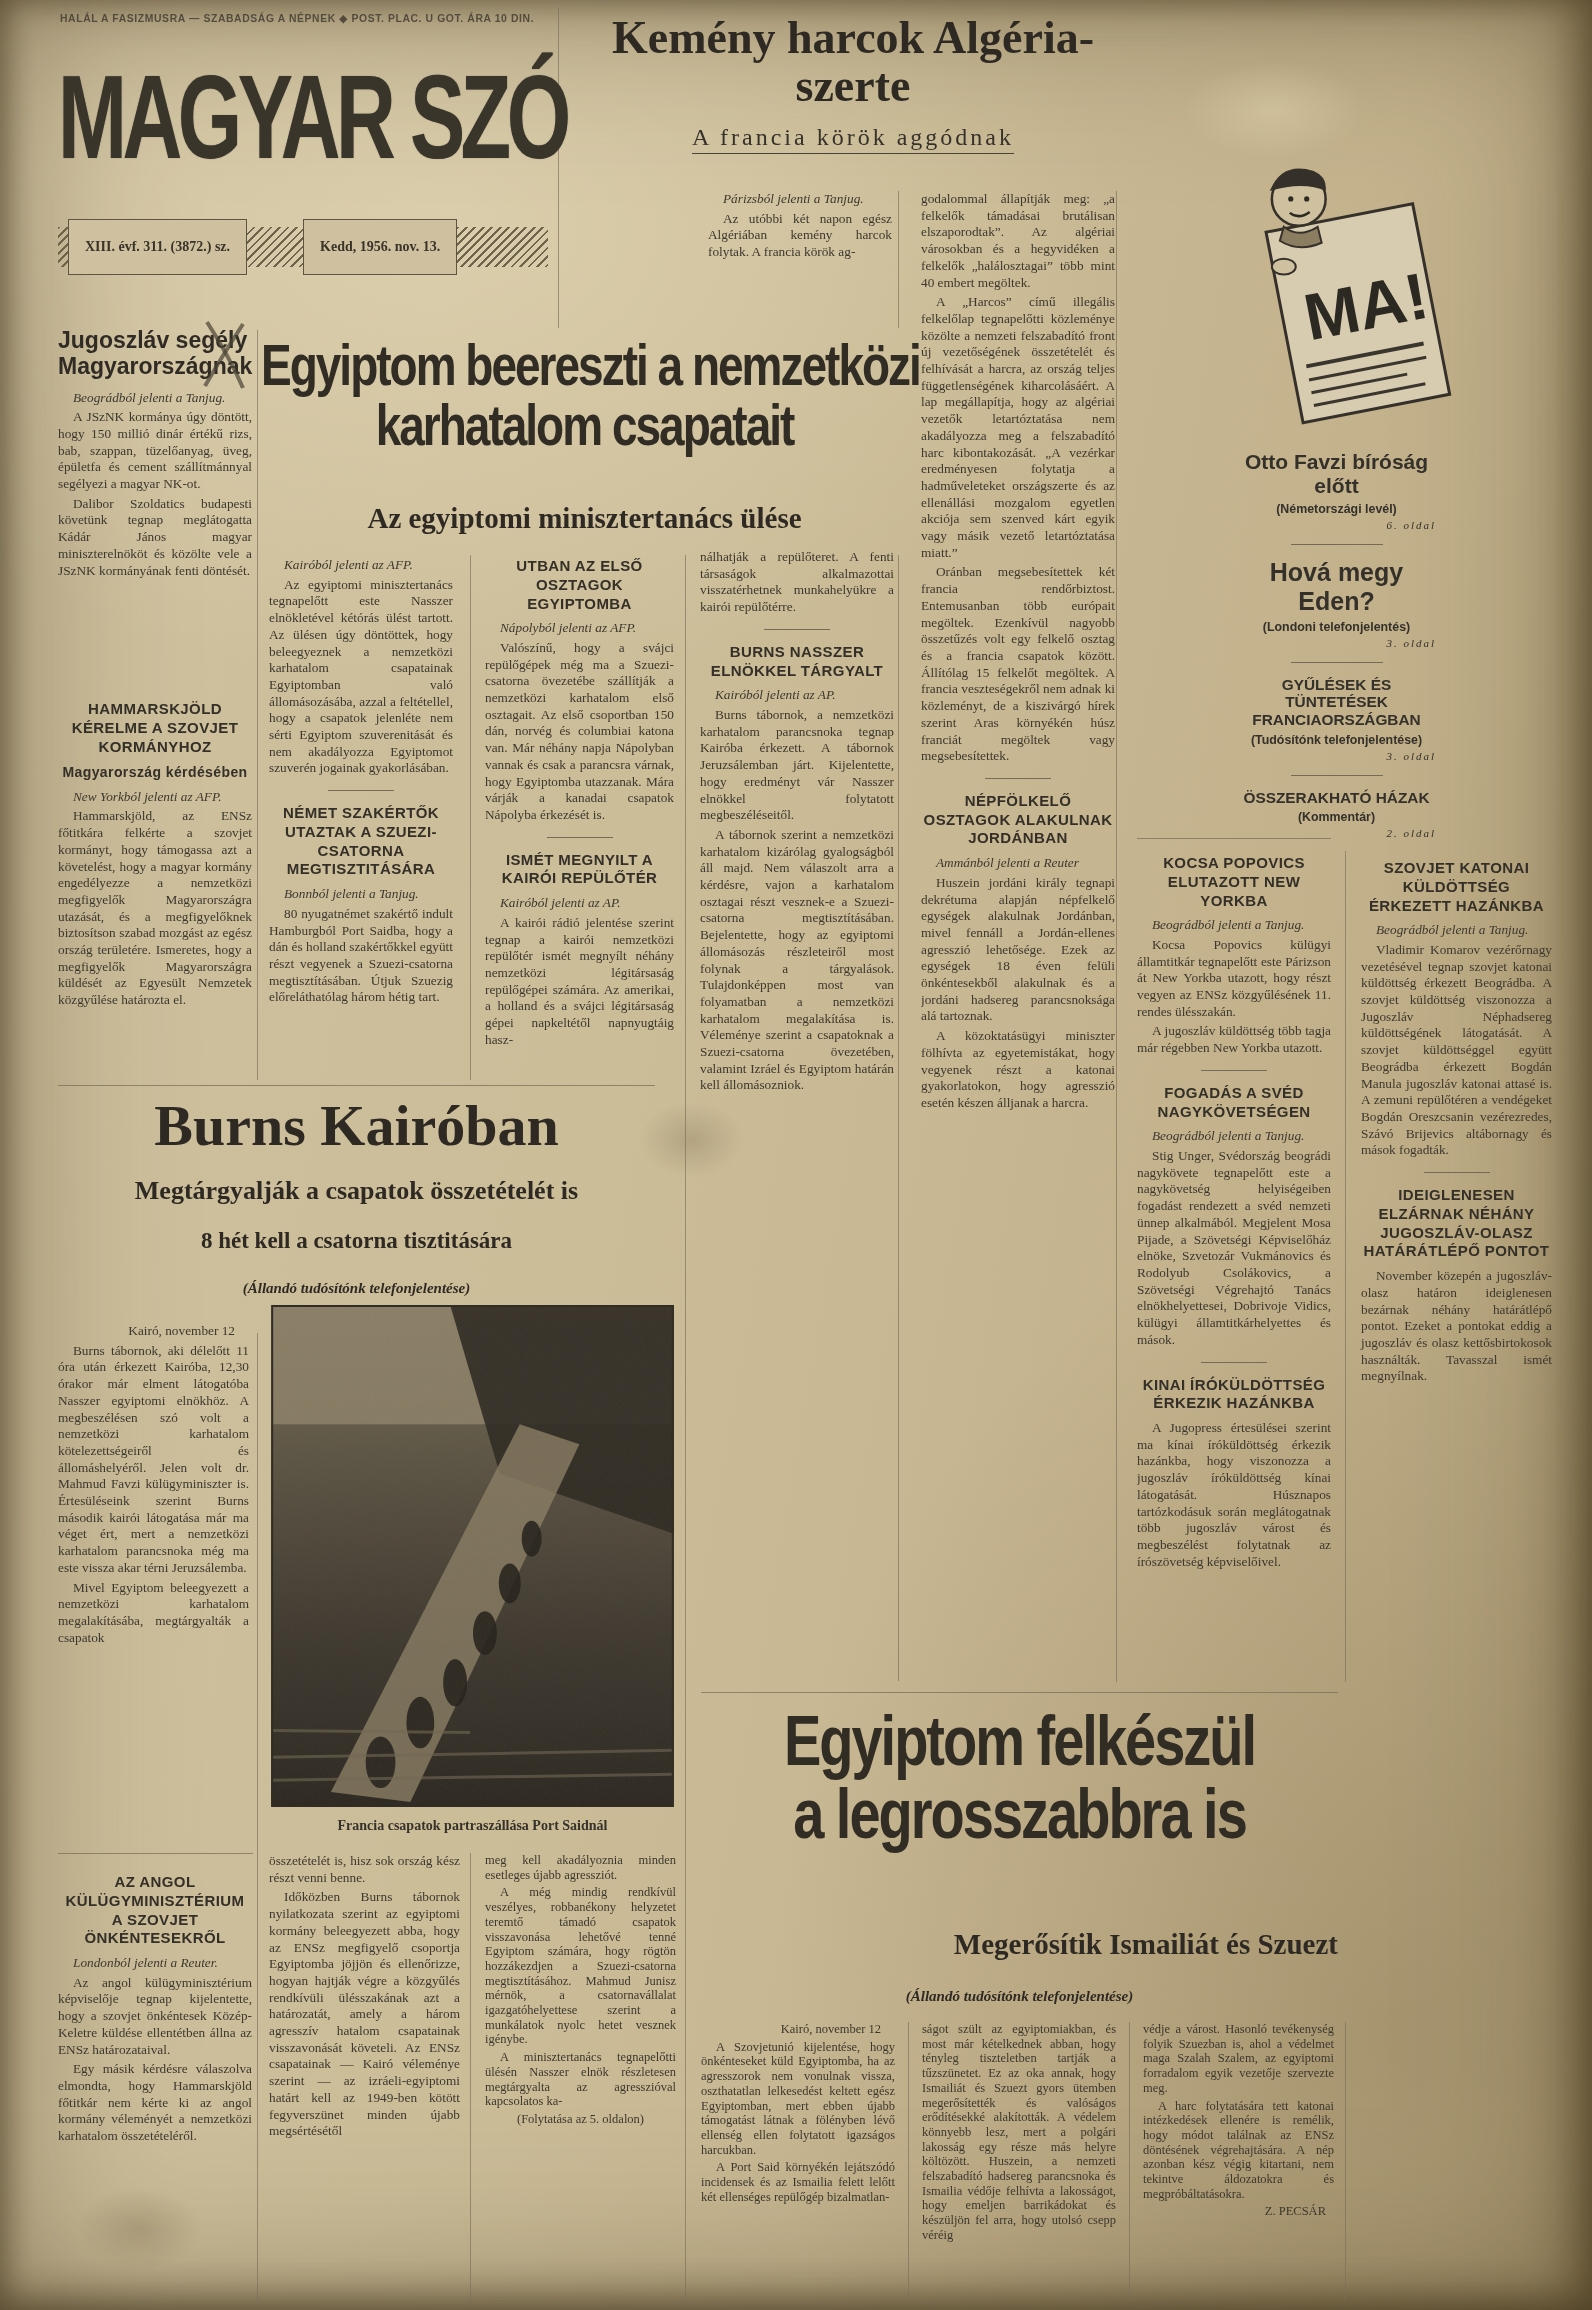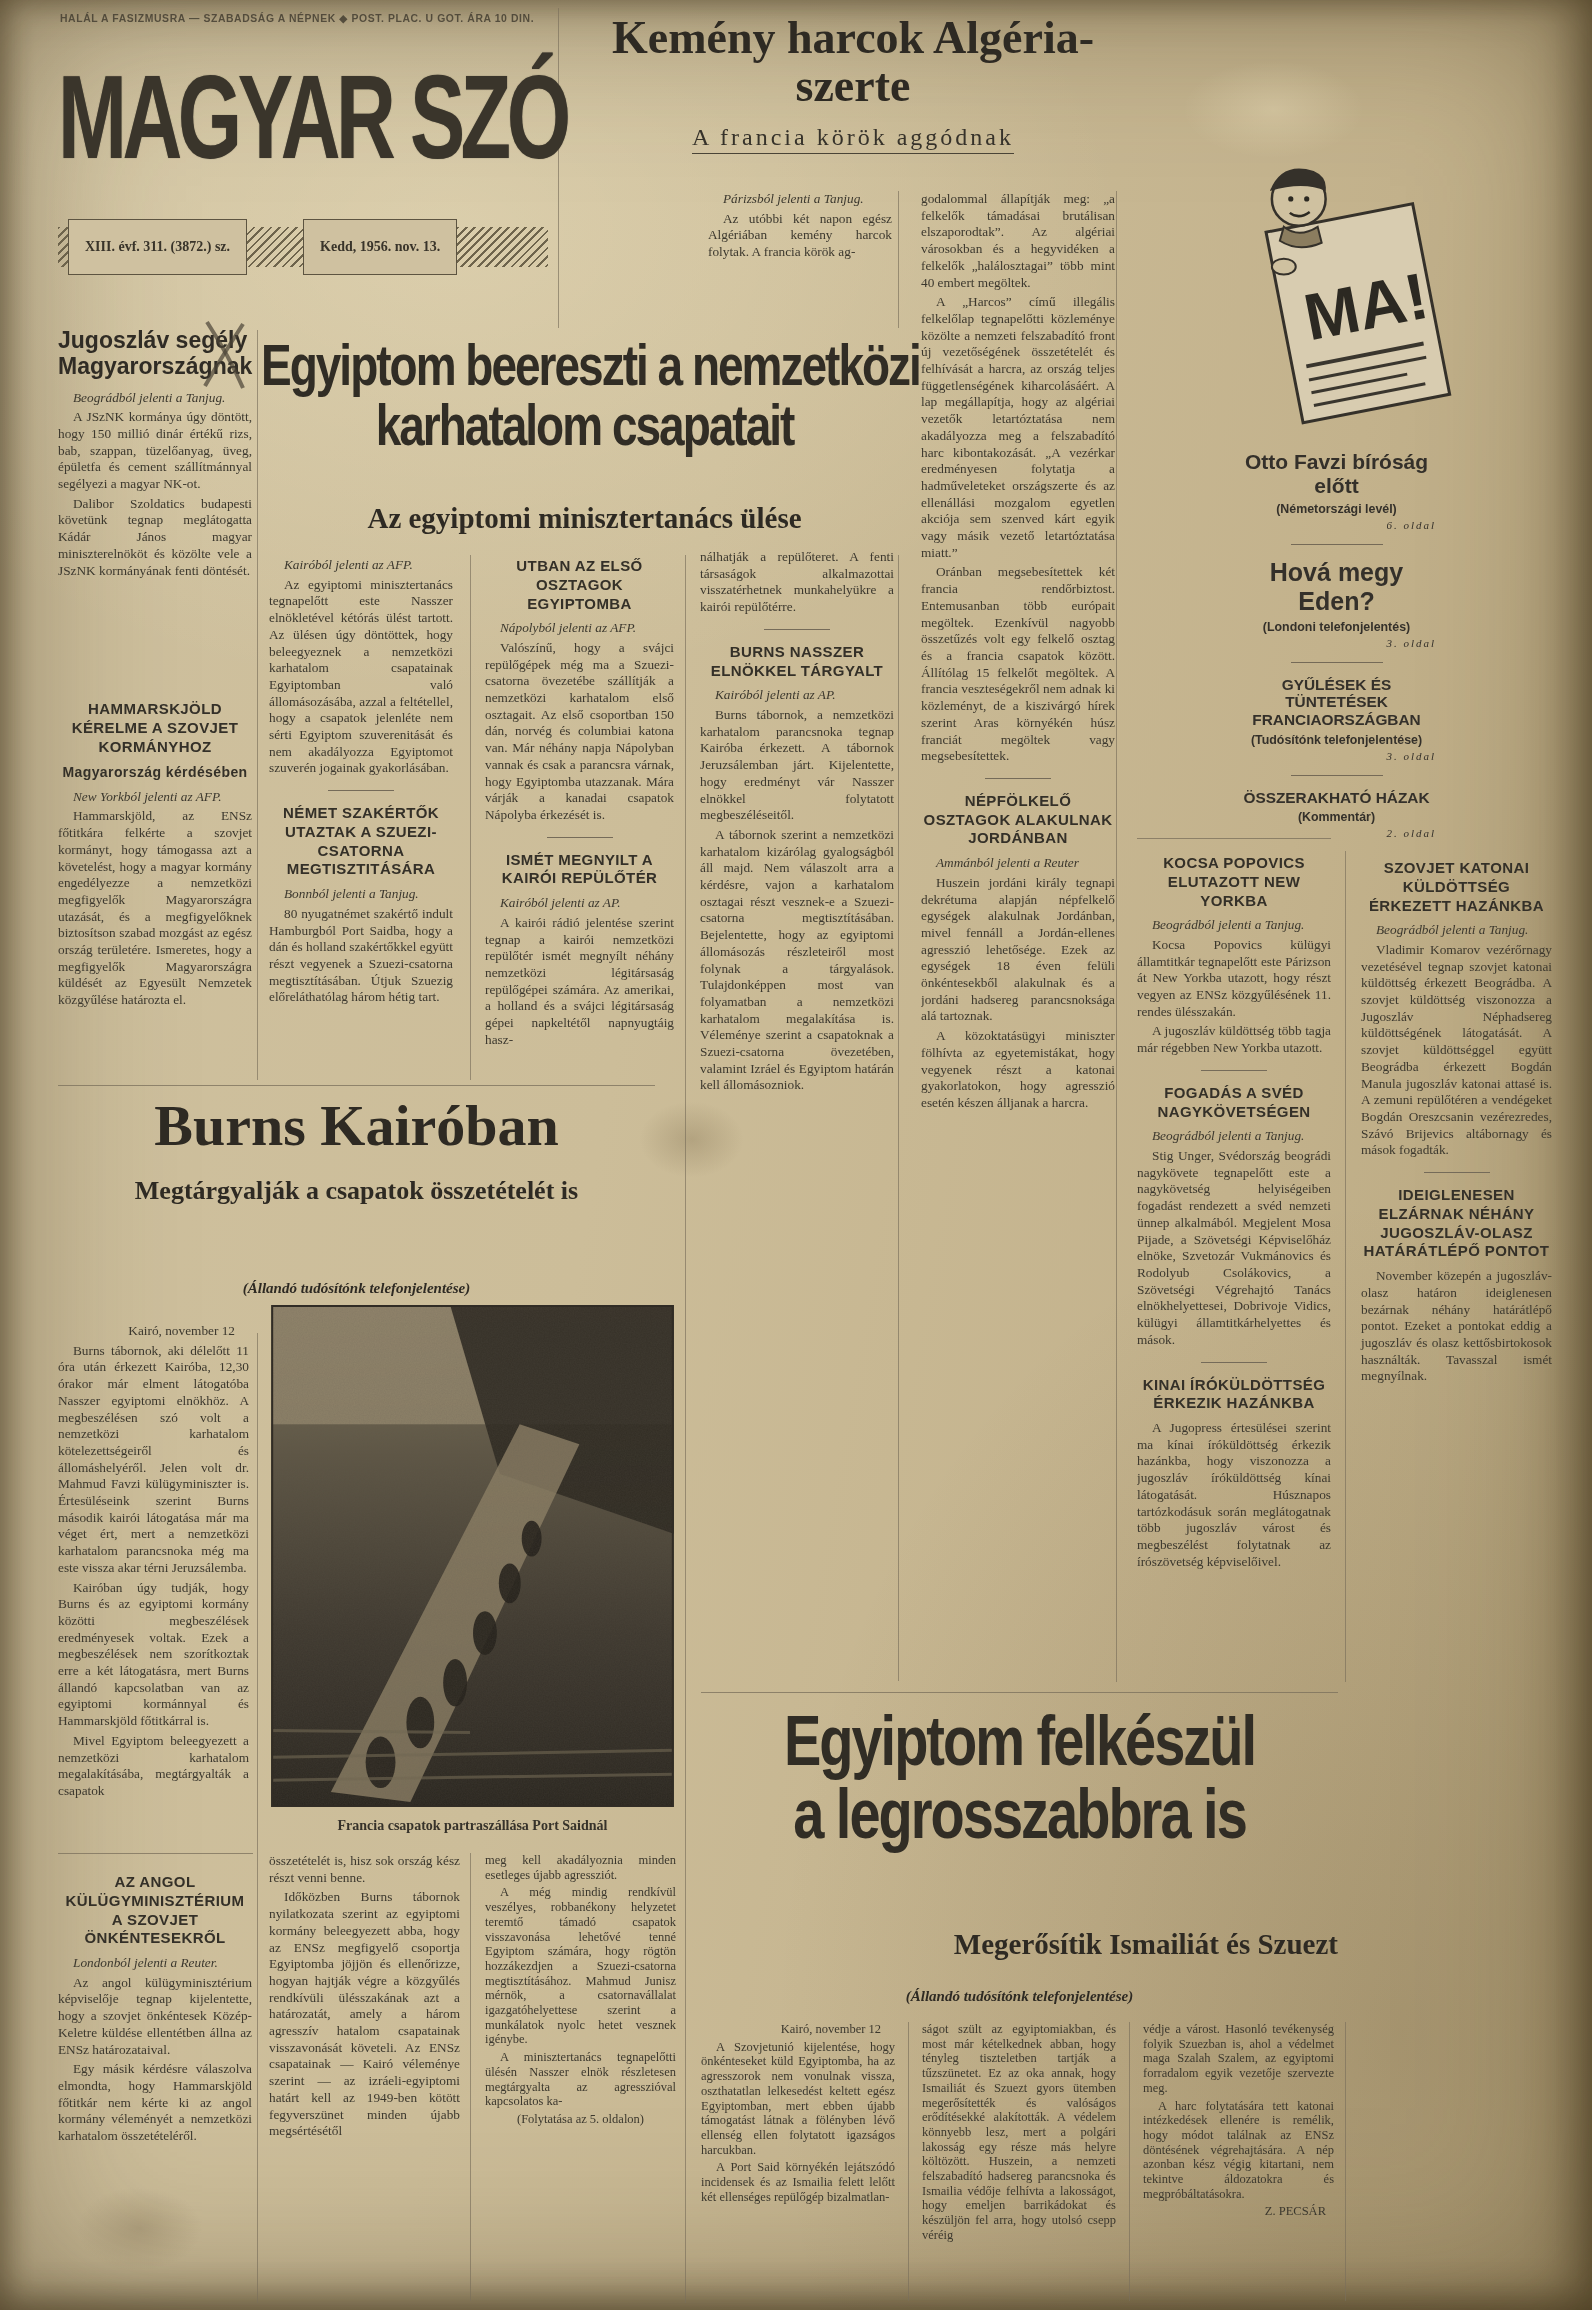--- a/index.html
+++ b/index.html
@@ -214,26 +214,26 @@
     <h3 class="art-h">SZOVJET KATONAI KÜLDÖTTSÉG ÉRKEZETT HAZÁNKBA</h3>
     <p class="dl">Beográdból jelenti a Tanjug.</p>
     <p>Vladimir Komarov vezérőrnagy vezetésével tegnap szovjet katonai küldöttség érkezett Beográdba. A szovjet küldöttség viszonozza a Jugoszláv Néphadsereg küldöttségének látogatását. A szovjet küldöttséggel együtt Beográdba érkezett Bogdán Manula jugoszláv katonai attasé is. A zemuni repülőtéren a vendégeket Bogdán Oreszcsanin vezérezredes, Szávó Brijevics altábornagy és mások fogadták.</p>
     <div class="sep"></div>
     <h3 class="art-h">IDEIGLENESEN ELZÁRNAK NÉHÁNY JUGOSZLÁV-OLASZ HATÁRÁTLÉPŐ PONTOT</h3>
     <p>November közepén a jugoszláv-olasz határon ideiglenesen bezárnak néhány határátlépő pontot. Ezeket a pontokat eddig a jugoszláv és olasz kettősbirtokosok használták. Tavasszal ismét megnyílnak.</p>
   </div>
 
   <div class="abs hl-serif" style="left:58px;top:1096px;width:597px;font-size:58px;line-height:1.05;">Burns Kairóban</div>
   <div class="abs hl-serif" style="left:58px;top:1176px;width:597px;font-size:26px;">Megtárgyalják a csapatok összetételét is</div>
+  <div class="abs hl-serif" style="left:58px;top:1228px;width:597px;font-size:23px;">8 hét kell a csatorna tisztitására</div>
   <div class="abs hl-serif" style="left:58px;top:1280px;width:597px;font-size:15px;font-style:italic;">(Állandó tudósítónk telefonjelentése)</div>
 
   <div class="abs bt clip" style="left:58px;top:1323px;width:191px;height:519px;">
     <p class="place-date">Kairó, november 12</p>
     <p>Burns tábornok, aki délelőtt 11 óra után érkezett Kairóba, 12,30 órakor már elment látogatóba Nasszer egyiptomi elnökhöz. A megbeszélésen szó volt a nemzetközi karhatalom kötelezettségeiről és állomáshelyéről. Jelen volt dr. Mahmud Favzi külügyminiszter is. Értesüléseink szerint Burns második kairói látogatása már ma véget ért, mert a nemzetközi karhatalom parancsnoka még ma este vissza akar térni Jeruzsálemba.</p>
-    <p>Kairóban úgy tudják, hogy Burns és az egyiptomi kormány közötti megbeszélések eredményesek voltak. Ezek a megbeszélések nem szorítkoztak erre a két látogatásra, mert Burns állandó kapcsolatban van az egyiptomi kormánnyal és Hammarskjöld főtitkárral is.</p>
     <p>Mivel Egyiptom beleegyezett a nemzetközi karhatalom megalakításába, megtárgyalták a csapatok</p>
   </div>
 
   <div class="abs" style="left:271px;top:1305px;width:403px;height:502px;">
     <svg width="403" height="502" viewBox="0 0 405 505" style="filter:blur(0.6px) sepia(.25) contrast(.95);">
       <defs>
         <linearGradient id="pg" x1="0" y1="0" x2="0" y2="1">
           <stop offset="0" stop-color="#7a7058"></stop>
             <stop offset=".3" stop-color="#57503f"></stop>
           <stop offset=".65" stop-color="#38332a"></stop>

